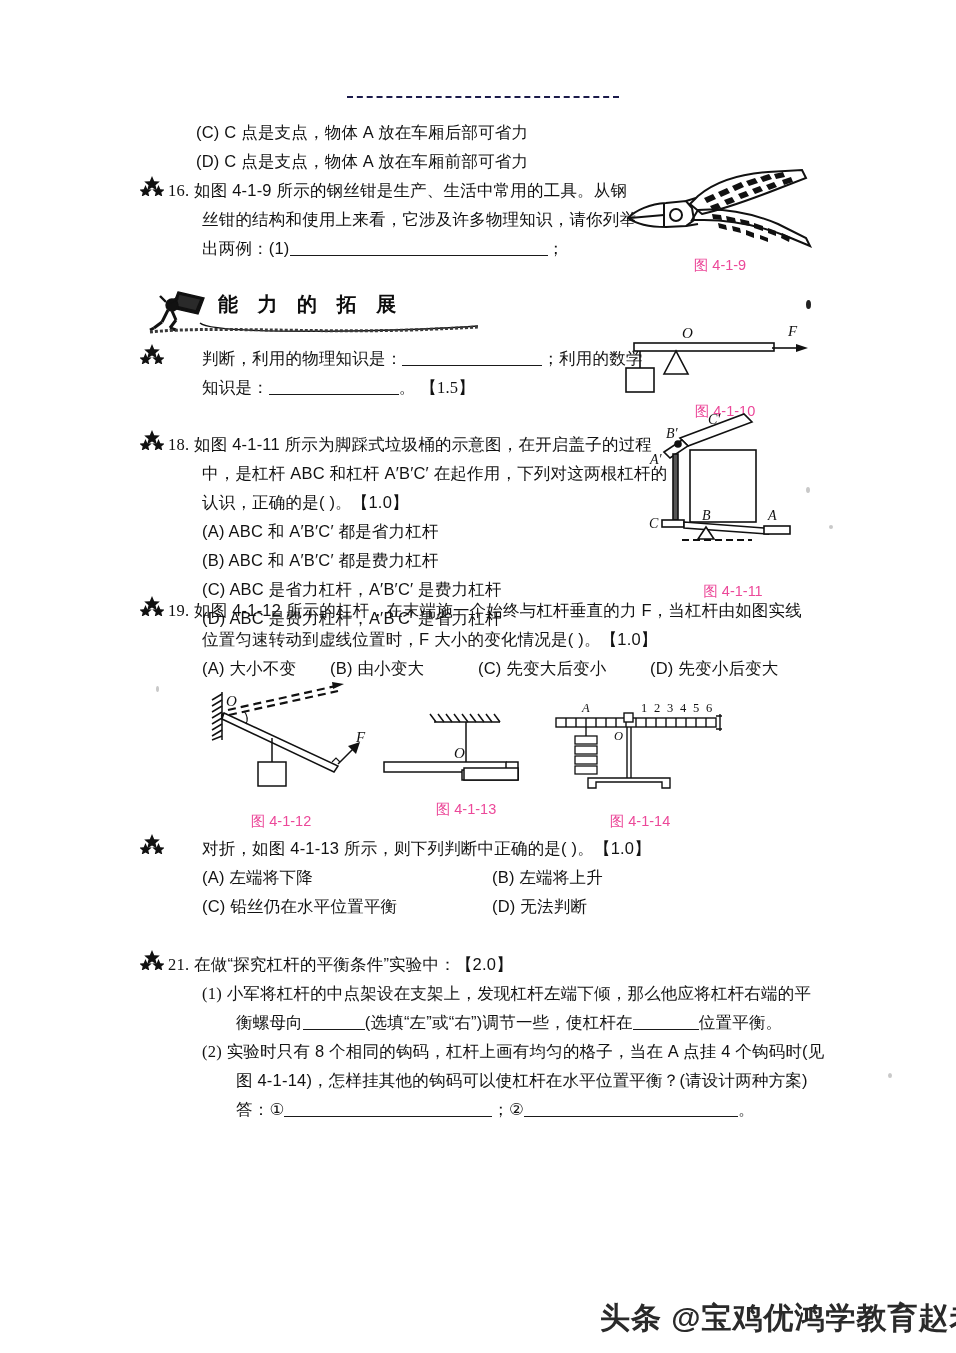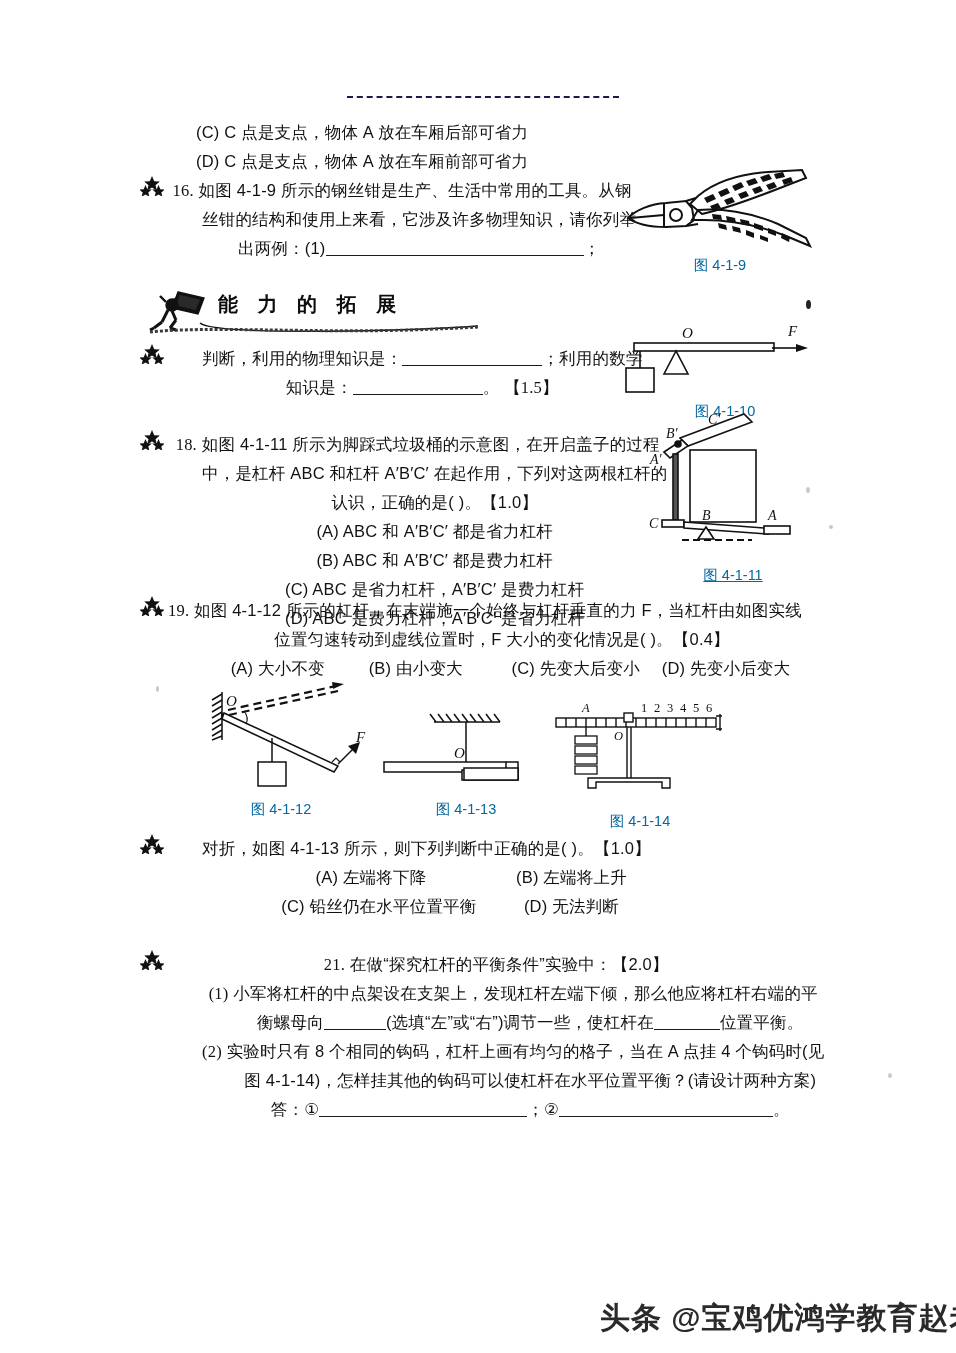--- a/index.html
+++ b/index.html
@@ -18,21 +18,20 @@
     background: #ffffff;
     overflow: hidden;
   }
 
   
   .cn {
     font-family: "Liberation Sans", "DejaVu Sans", sans-serif;
     font-size: 16.5px;
     letter-spacing: 0.2px;
     color: #121212;
-    text-align: center;
   }
   .num {
     font-family: "Liberation Serif", "DejaVu Serif", serif;
     font-style: normal;
   }
 
   
   .top-rule {
     position: absolute;
     left: 347px;
@@ -94,21 +93,21 @@
     letter-spacing: 7px;
     color: #0d0d0d;
   }
 
   
   .figure { position: absolute; }
   .figcap {
     font-family: "Liberation Sans", "DejaVu Sans", sans-serif;
     font-size: 14.5px;
     text-align: center;
-    color: #0369a1;
+    color: #ec4899;
     white-space: nowrap;
   }
 
   
   .watermark {
     position: absolute;
     left: 600px;
     top: 1298px;
     font-family: "Liberation Sans", "DejaVu Sans", sans-serif;
     font-size: 30px;
@@ -288,31 +287,31 @@
       </g>
       <g font-family="Liberation Serif, serif" font-style="italic" font-size="14" fill="#111">
         <text x="60" y="12">C′</text>
         <text x="18" y="26">B′</text>
         <text x="2" y="52">A′</text>
         <text x="1" y="116">C</text>
         <text x="54" y="108">B</text>
         <text x="120" y="108">A</text>
       </g>
     </svg>
-    <div class="figcap" style="width:170px; margin-top:0;text-decoration:underline;">图 4-1-11</div>
+    <div class="figcap" style="width:170px; margin-top:16px;">图 4-1-11</div>
   </div>
 
   <div class="qblock cn" style="left:168px; top:596px;">
     <svg class="stars" viewBox="0 0 24 20">
       <polygon points="12,0 14.2,5.2 19.8,5.6 15.5,9.2 16.9,14.6 12,11.6 7.1,14.6 8.5,9.2 4.2,5.6 9.8,5.2" fill="#111"></polygon>
       <polygon points="5.5,9 7.3,13.2 11.8,13.5 8.3,16.4 9.4,20.8 5.5,18.4 1.6,20.8 2.7,16.4 -0.8,13.5 3.7,13.2" fill="#111"></polygon>
       <polygon points="18.5,9 20.3,13.2 24.8,13.5 21.3,16.4 22.4,20.8 18.5,18.4 14.6,20.8 15.7,16.4 12.2,13.5 16.7,13.2" fill="#111"></polygon>
     </svg>
     <span class="qline"><span class="num">19.</span> <span>如图 4-1-12 所示的杠杆，在末端施一个始终与杠杆垂直的力 F，当杠杆由如图实线</span></span>
-    <span class="qline indent1">位置匀速转动到虚线位置时，F 大小的变化情况是(    )。【0.4】</span>
+    <span class="qline indent1">位置匀速转动到虚线位置时，F 大小的变化情况是(    )。【1.0】</span>
     <span class="opt-line indent2">
       <span style="display:inline-block;width:128px">(A) 大小不变</span><span style="display:inline-block;width:148px">(B) 由小变大</span><span style="display:inline-block;width:172px">(C) 先变大后变小</span><span>(D) 先变小后变大</span>
     </span>
   </div>
 
   <div class="figure" style="left:186px; top:678px;">
     <svg width="190" height="118" viewBox="0 0 190 118">
       <g stroke="#111" stroke-width="1.5" fill="none">
 
         <path d="M36 14 L36 62"></path>
@@ -332,21 +331,21 @@
         <rect x="72" y="84" width="28" height="24" fill="#fff"></rect>
 
         <path d="M152 86 L168 70"></path>
         <polygon points="174,64 162,68 170,76" fill="#111" stroke="none"></polygon>
 
         <path d="M146 84 L150 80 L154 84" stroke-width="1.1"></path>
       </g>
       <text x="40" y="28" font-family="Liberation Serif, serif" font-style="italic" font-size="15" fill="#111">O</text>
       <text x="170" y="64" font-family="Liberation Serif, serif" font-style="italic" font-size="15" fill="#111">F</text>
     </svg>
-    <div class="figcap" style="width:190px; margin-top:0px;">图 4-1-12</div>
+    <div class="figcap" style="width:190px; margin-top:12px;">图 4-1-12</div>
   </div>
 
   <div class="figure" style="left:376px; top:700px;">
     <svg width="180" height="96" viewBox="0 0 180 96">
       <g stroke="#111" stroke-width="1.5" fill="none">
 
         <path d="M58 22 L124 22"></path>
         <path d="M60 22 L54 14 M68 22 L62 14 M76 22 L70 14 M84 22 L78 14 M92 22 L86 14 M100 22 L94 14 M108 22 L102 14 M116 22 L110 14 M124 22 L118 14"></path>
 
         <path d="M90 22 L90 62"></path>

